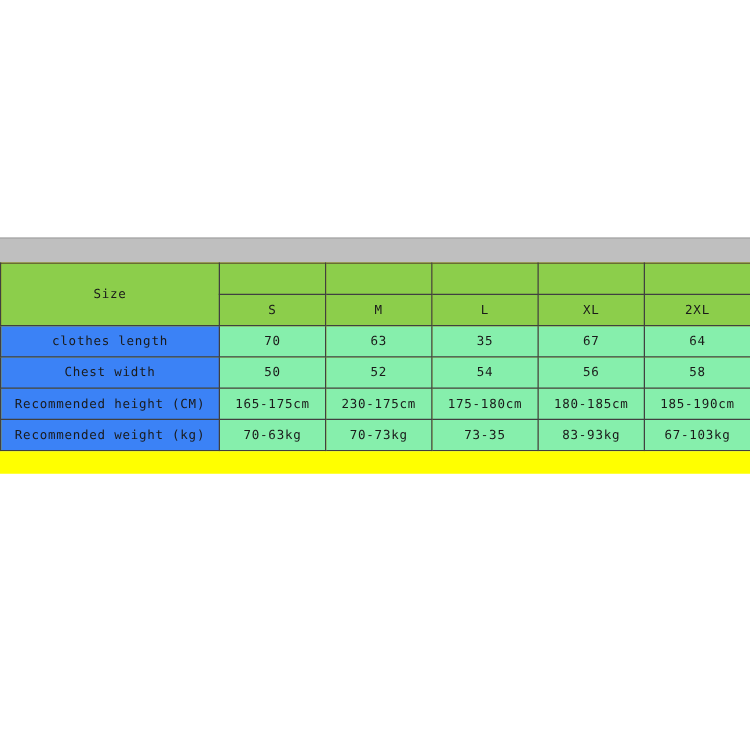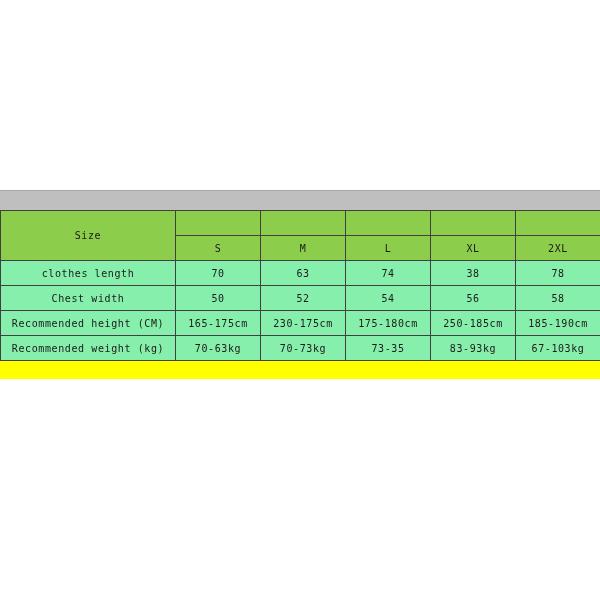--- a/index.html
+++ b/index.html
@@ -63,21 +63,21 @@
     background: #8cce4b;
     height: 24px;
   }
 
   td.size-name {
     background: #8cce4b;
     height: 24px;
   }
 
   td.row-label {
-    background: #86efac;
+    background: #3b82f6;
     height: 28px;
   }
 
   td.row-value {
     background: #86efac;
     height: 28px;
   }
 
   
   .bottom-strip {
@@ -116,40 +116,40 @@
         <td class="size-name">M</td>
         <td class="size-name">L</td>
         <td class="size-name">XL</td>
         <td class="size-name">2XL</td>
       </tr>
 
       <tr>
         <td class="row-label">clothes length</td>
         <td class="row-value">70</td>
         <td class="row-value">63</td>
-        <td class="row-value">74</td>
-        <td class="row-value">38</td>
-        <td class="row-value">78</td>
+        <td class="row-value">35</td>
+        <td class="row-value">67</td>
+        <td class="row-value">64</td>
       </tr>
 
       <tr>
         <td class="row-label">Chest width</td>
         <td class="row-value">50</td>
         <td class="row-value">52</td>
         <td class="row-value">54</td>
         <td class="row-value">56</td>
         <td class="row-value">58</td>
       </tr>
 
       <tr>
         <td class="row-label">Recommended height (CM)</td>
         <td class="row-value">165-175cm</td>
         <td class="row-value">230-175cm</td>
         <td class="row-value">175-180cm</td>
-        <td class="row-value">250-185cm</td>
+        <td class="row-value">180-185cm</td>
         <td class="row-value">185-190cm</td>
       </tr>
 
       <tr>
         <td class="row-label">Recommended weight (kg)</td>
         <td class="row-value">70-63kg</td>
         <td class="row-value">70-73kg</td>
         <td class="row-value">73-35</td>
         <td class="row-value">83-93kg</td>
         <td class="row-value">67-103kg</td>

